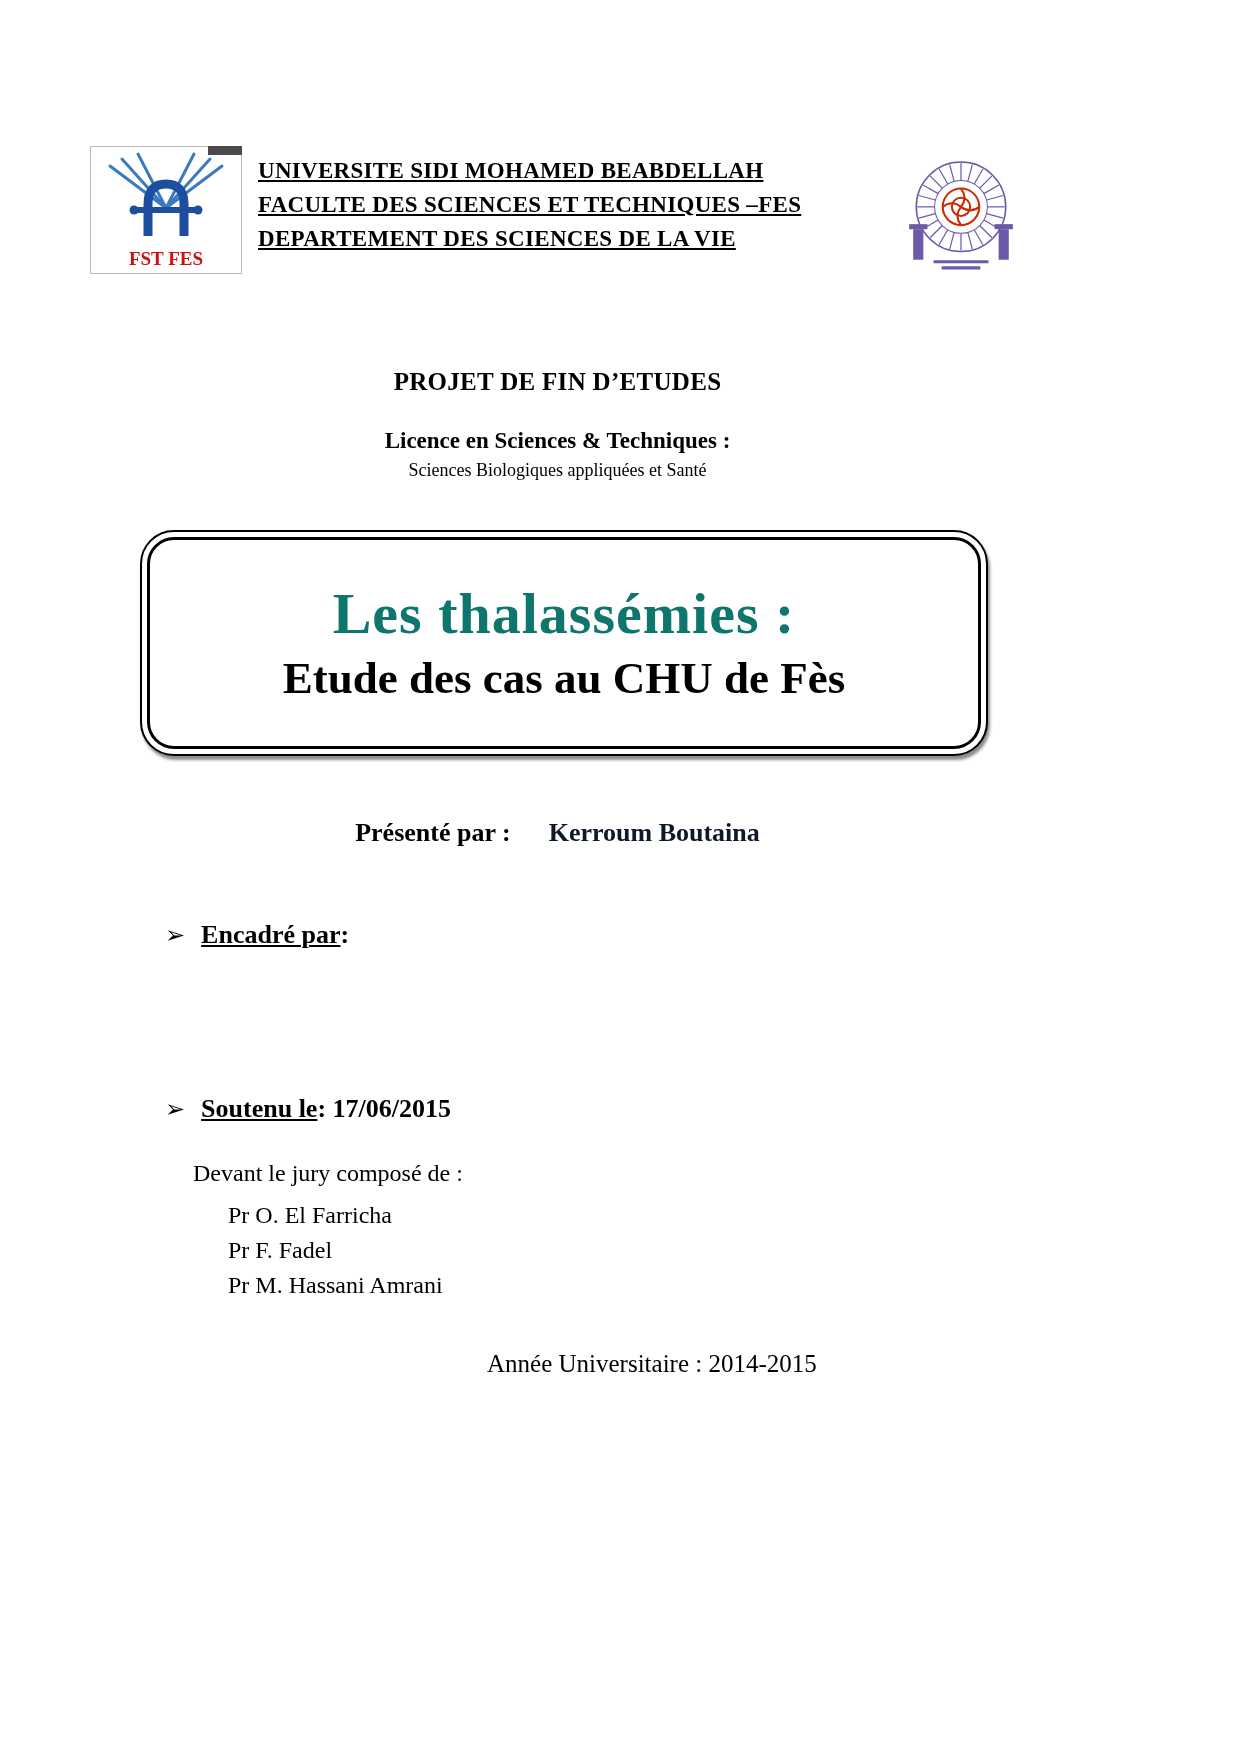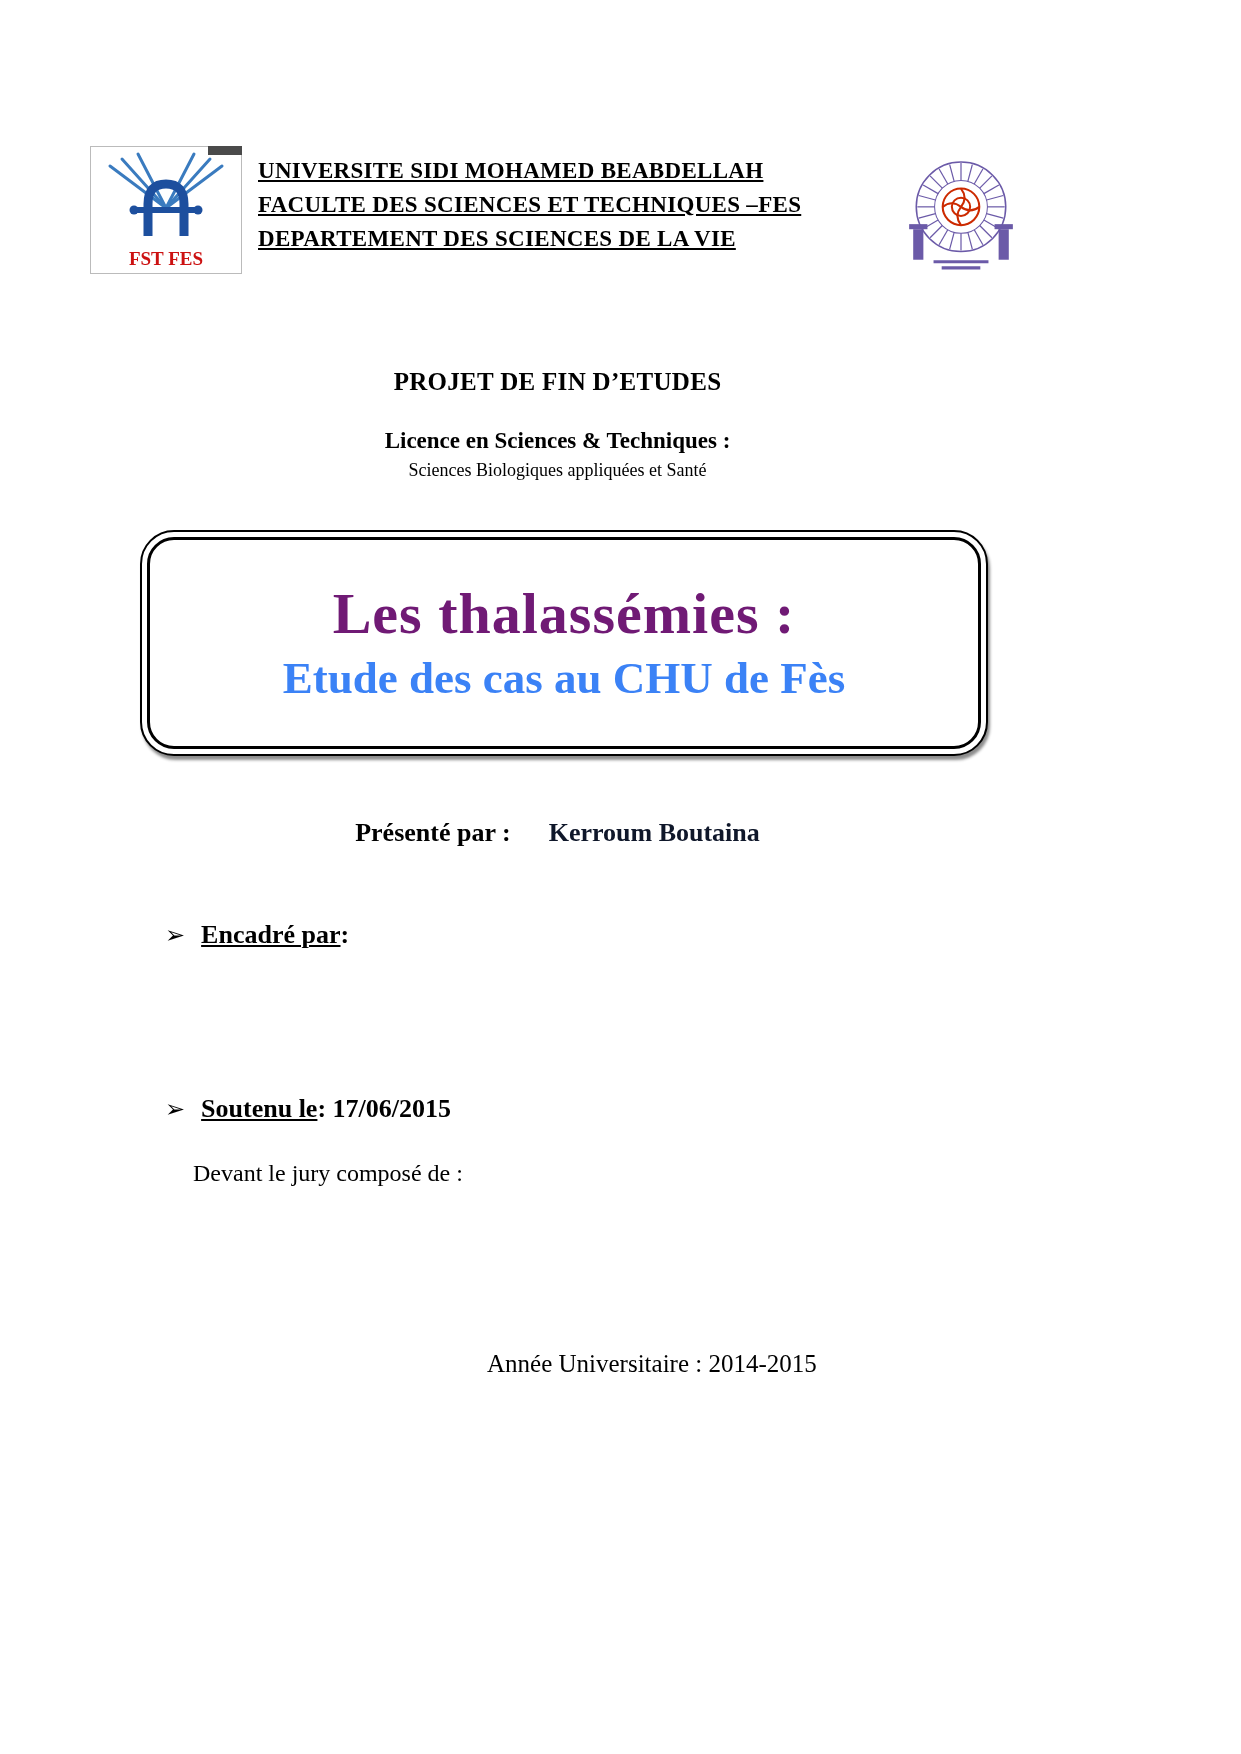--- a/index.html
+++ b/index.html
@@ -220,22 +220,22 @@
       <path d="M40 110 h38" stroke="#6b5aa8" stroke-width="3"></path>
     </svg>
   </div>
 
   <div class="centered-col projet-title">PROJET DE FIN D’ETUDES</div>
   <div class="centered-col degree">Licence en  Sciences &amp; Techniques :</div>
   <div class="centered-col specialty">Sciences Biologiques appliquées et Santé</div>
 
   <div class="title-box">
     <div class="title-box-inner">
-      <div class="main-title-1" style="color:#701a75">Les thalassémies :</div>
-      <div class="main-title-2" style="color:#3b82f6">Etude des cas au CHU de Fès</div>
+      <div class="main-title-1" style="color:#0f766e">Les thalassémies :</div>
+      <div class="main-title-2" style="color:#000000">Etude des cas au CHU de Fès</div>
     </div>
   </div>
 
   <div class="presented">
     <span>Présenté par :</span>
     <span style="color:#0f172a">Kerroum Boutaina</span>
   </div>
 
   <div class="section-row encadre-row">
     <span class="bullet">➢</span>
@@ -243,16 +243,21 @@
     <span> :</span>
   </div>
 
   <div class="section-row soutenu-row">
     <span class="bullet">➢</span>
     <span class="u">Soutenu le</span>
     <span> : 17/06/2015</span>
   </div>
 
   <div class="jury-intro">Devant le jury composé de :</div>
+  <div class="jury-list">
+    <div>Pr  O. El Farricha</div>
+    <div>Pr  F. Fadel</div>
+    <div>Pr M. Hassani Amrani</div>
+  </div>
 
   <div class="annee">Année Universitaire : 2014-2015</div>
 
 </div>
 
 </body></html>

